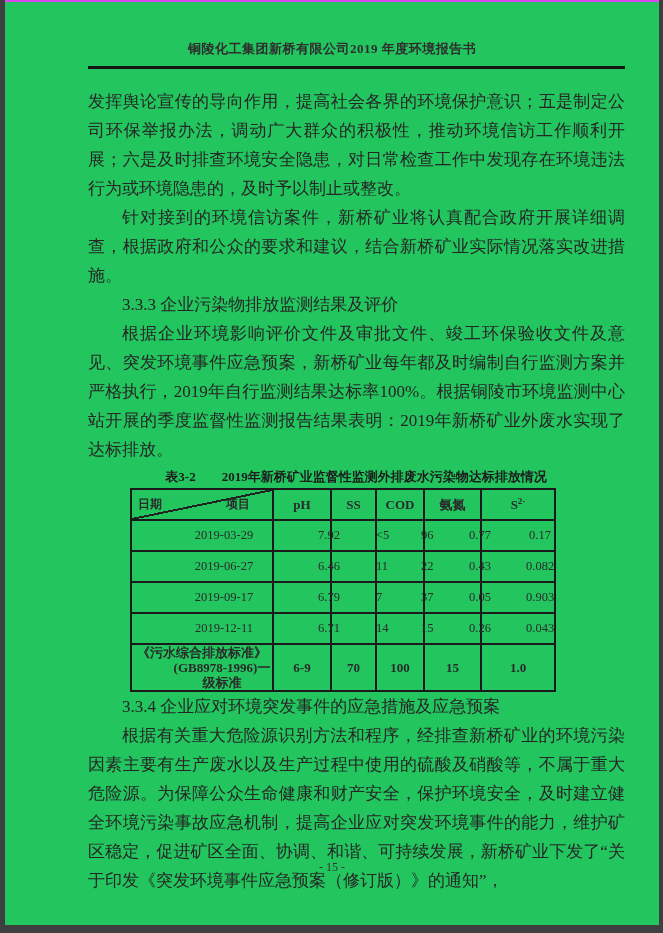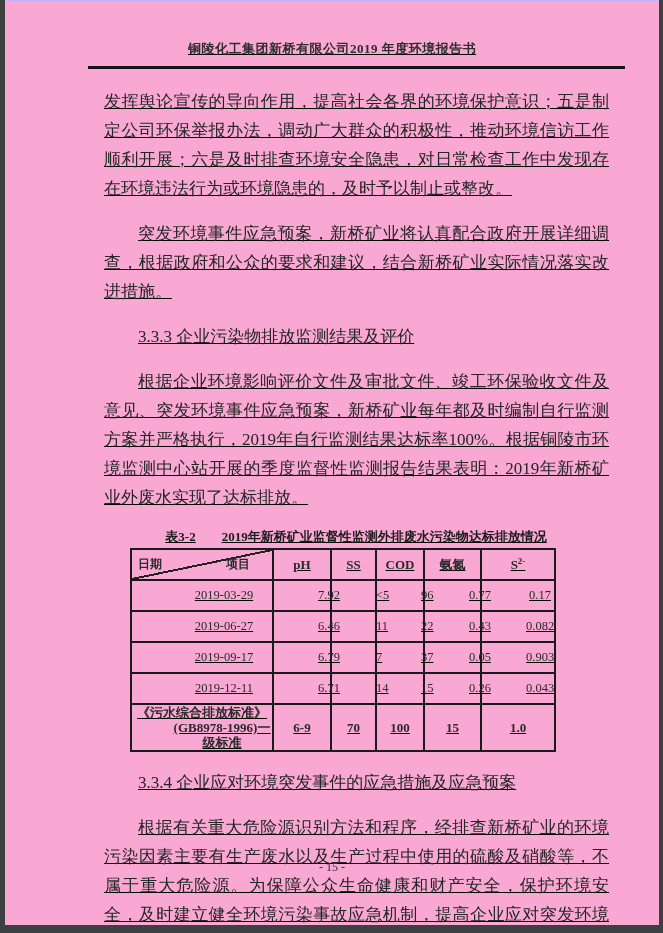--- a/index.html
+++ b/index.html
@@ -6,23 +6,22 @@
   body {
     width: 663px; height: 933px;
     background: #3e3f41;
     position: relative;
     font-family: "Liberation Serif", "DejaVu Serif", serif;
     overflow: hidden;
   }
   .page {
     position: absolute;
     left: 5px; right: 4px; top: 0; bottom: 8px;
-    background: #f9a8d4;
-    border-top: 2px solid #c4b5fd;
-    text-decoration: underline;
+    background: #22c55e;
+    border-top: 2px solid #d946ef;
   }
   
   .doc-header-title {
     margin-top: 38px;
     text-align: center;
     font-size: 13px;
     font-weight: bold;
     color: #2e2e2e;
     letter-spacing: 0.5px;
     line-height: 18px;
@@ -34,24 +33,24 @@
     background: #141414;
   }
   
   .content {
     margin: 18px 0 0 83px;
     width: 537px;
     color: #262626;
     font-size: 17px;
     line-height: 29px;
   }
-  .para { margin: 16px; text-align: justify; }
+  .para { margin: 0; text-align: justify; }
   .para.indent { text-indent: 2em; }
   
-  .table-block { margin: 12px 0 0 42px; width: 452px; }
+  .table-block { margin: 4px 0 0 42px; width: 452px; }
   .table-caption {
     text-align: center;
     font-size: 13px;
     font-weight: bold;
     color: #1c1c1c;
     line-height: 17px;
     margin-bottom: 3px;
     white-space: nowrap;
   }
   .table-caption .cap-label { margin-right: 26px; }
@@ -98,21 +97,21 @@
 
   <div class="doc-header">
     <div class="doc-header-title">铜陵化工集团新桥有限公司2019 年度环境报告书</div>
     <div class="doc-header-rule"></div>
   </div>
 
   <div class="content">
 
     <p class="para">发挥舆论宣传的导向作用，提高社会各界的环境保护意识；五是制定公司环保举报办法，调动广大群众的积极性，推动环境信访工作顺利开展；六是及时排查环境安全隐患，对日常检查工作中发现存在环境违法行为或环境隐患的，及时予以制止或整改。</p>
 
-    <p class="para indent">突发环境事件应急预案，新桥矿业将认真配合政府开展详细调查，根据政府和公众的要求和建议，结合新桥矿业实际情况落实改进措施。</p>
+    <p class="para indent">针对接到的环境信访案件，新桥矿业将认真配合政府开展详细调查，根据政府和公众的要求和建议，结合新桥矿业实际情况落实改进措施。</p>
 
     <p class="para indent">3.3.3 企业污染物排放监测结果及评价</p>
 
     <p class="para indent">根据企业环境影响评价文件及审批文件、竣工环保验收文件及意见、突发环境事件应急预案，新桥矿业每年都及时编制自行监测方案并严格执行，2019年自行监测结果达标率100%。根据铜陵市环境监测中心站开展的季度监督性监测报告结果表明：2019年新桥矿业外废水实现了达标排放。</p>
 
     <div class="table-block">
       <div class="table-caption">
         <span class="cap-label">表3-2</span><span>2019年新桥矿业监督性监测外排废水污染物达标排放情况</span>
       </div>
 

